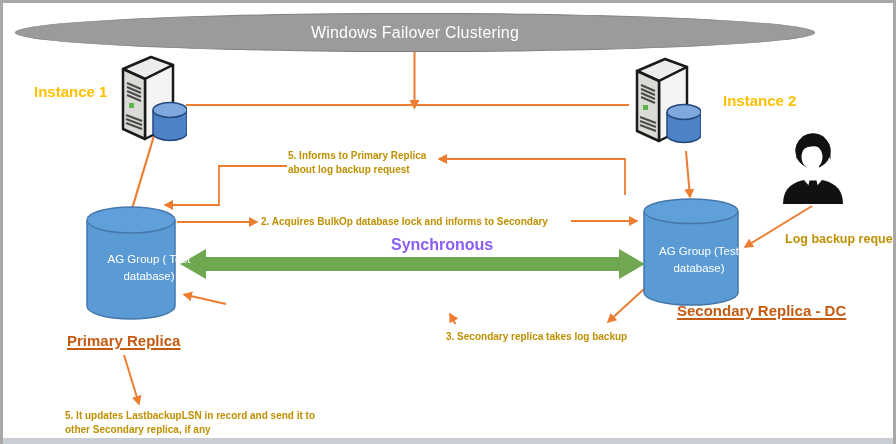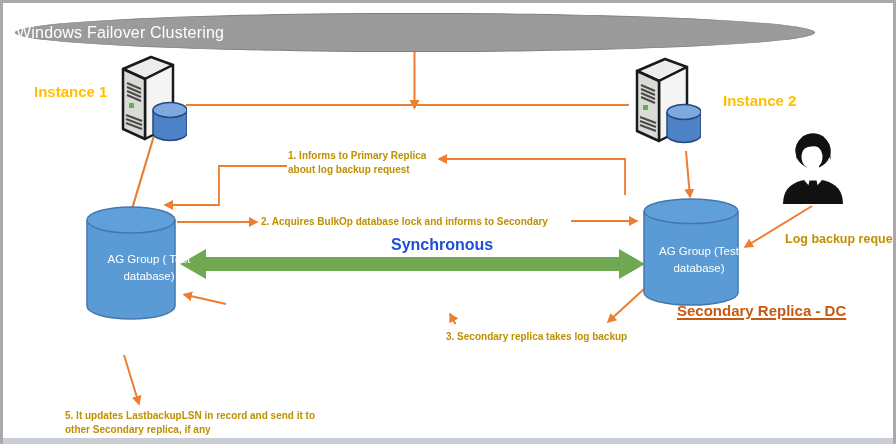--- a/index.html
+++ b/index.html
@@ -2,28 +2,28 @@
 <html><head>
 <meta charset="utf-8">
 <style>
   html,body{margin:0;padding:0;background:#fff;font-family:"Liberation Sans",sans-serif;}
   #canvas{position:relative;width:896px;height:444px;background:#fff;overflow:hidden;
           border-left:3px solid #A9A9A9;border-top:3px solid #A9A9A9;border-right:3px solid #A9A9A9;
           box-sizing:border-box;}
   .abs{position:absolute;}
   #bottom-strip{left:0;bottom:0;width:100%;height:6px;background:#C9CED4;}
   #cluster-ellipse{left:12px;top:10px;width:798px;height:37px;background:#9B9B9B;
-     border:1px solid #7F7F7F;border-radius:50%;display:flex;align-items:center;justify-content:flex-start;}
+     border:1px solid #7F7F7F;border-radius:50%;display:flex;align-items:center;justify-content:center;}
   #cluster-ellipse .t{color:#FFFFFF;font-size:16px;letter-spacing:.2px;}
   .instance-label{color:#FFC000;font-weight:bold;font-size:15px;white-space:nowrap;}
   .note{color:#BF9000;font-weight:bold;font-size:10px;line-height:14px;white-space:pre-line;}
   .nowrap{white-space:nowrap;}
   .heading{color:#C55A11;font-weight:bold;font-size:15px;text-decoration:underline;
            text-decoration-thickness:2px;text-underline-offset:2px;white-space:nowrap;}
-  #sync-label{color:#1d4ed8;font-weight:bold;font-size:16px;white-space:nowrap;}
+  #sync-label{color:#8b5cf6;font-weight:bold;font-size:16px;white-space:nowrap;}
   .db-label{color:#FFFFFF;font-size:11.5px;line-height:17px;text-align:center;white-space:pre-line;}
   #log-request-label{color:#BF9000;font-weight:bold;font-size:12.5px;white-space:nowrap;}
   svg{display:block;}
   .overlay{pointer-events:none;}
 </style>
 </head>
 <body>
 
 <div id="canvas">
 
@@ -110,27 +110,28 @@
 database)</div>
 
   <svg class="abs" width="96" height="108" style="left:640px;top:195px">
       <use href="#cyl-sym"></use>
     </svg>
   <div class="abs db-label" style="left:640px;top:240px;width:112px">AG Group (Test
 database)</div>
 
   <div class="abs" id="sync-label" style="left:388px;top:233px">Synchronous</div>
 
-  <div class="abs note" style="left:285px;top:146px;width:170px">1. Informs to Primary Replica
+  <div class="abs note" style="left:285px;top:146px;width:170px">5. Informs to Primary Replica
 about log backup request</div>
   <div class="abs note nowrap" style="left:258px;top:212px">2. Acquires BulkOp database lock and informs to Secondary</div>
   <div class="abs note nowrap" style="left:443px;top:327px">3. Secondary replica takes log backup</div>
   <div class="abs note" style="left:62px;top:406px;width:280px">5. It updates LastbackupLSN in record and send it to
 other Secondary replica, if any</div>
 
+  <div class="abs heading" style="left:64px;top:329px">Primary Replica</div>
   <div class="abs heading" style="left:674px;top:299px">Secondary Replica - DC</div>
 
   <svg class="abs" width="72" height="78" style="left:774px;top:125px">
       <use href="#person-sym"></use>
     </svg>
   <div class="abs" id="log-request-label" style="left:782px;top:229px">Log backup request</div>
 
   <div class="abs" id="bottom-strip"></div>
 </div>
 

